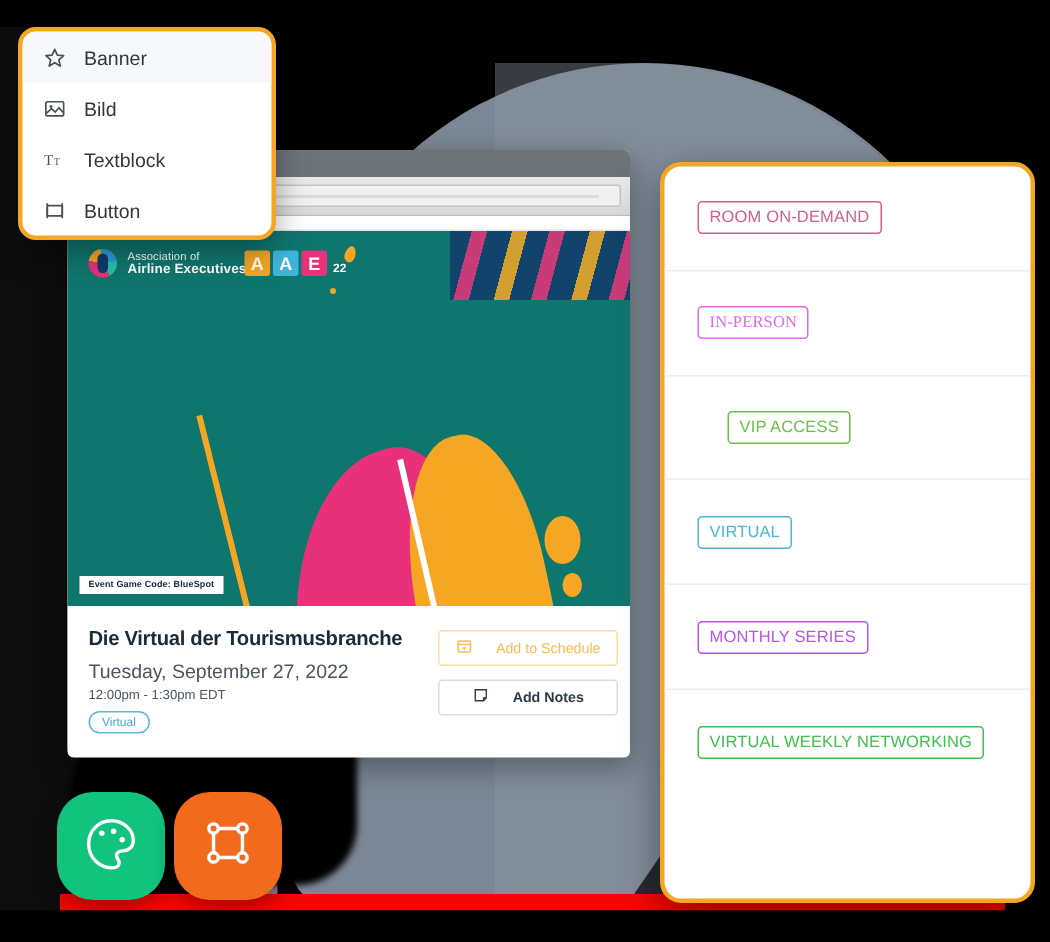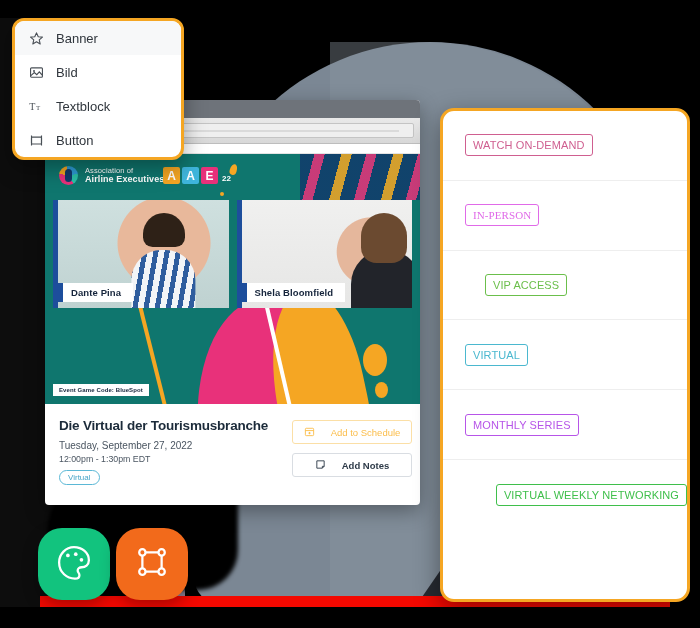--- a/index.html
+++ b/index.html
@@ -241,21 +241,21 @@
   .gamecode {
     position:absolute; left: 8px; bottom: 8px;
     background:#fff; color:#15243b;
     font-size: 6px; font-weight: 700;
     padding: 3px 6px; z-index:4; letter-spacing:.1px;
   }
 
   
   .event-body { padding: 14px 14px 10px 14px; position: relative; background:#fff;}
   .event-title { font-size: 13.5px; font-weight: 700; color:#1c2b3a; letter-spacing:-.2px; }
-  .event-date { margin-top: 7px; font-size: 10px; color:#4a5561; }
+  .event-date { margin-top: 7px; font-size: 13px; color:#4a5561; }
   .event-time { margin-top: 3px; font-size: 8.8px; color:#4a5561; }
   .pill-virtual {
     display:inline-block; margin-top: 6px;
     border:1px solid #5bb8d6; color:#4aa6c9;
     border-radius: 10px; font-size: 8px; padding: 2px 8px;
   }
   .event-actions { position:absolute; right: 8px; top: 16px; width: 120px; }
   .btn {
     display:flex; align-items:center; justify-content:center; gap:16px;
     height: 24px; border-radius: 3px; font-size: 9.5px;
@@ -294,21 +294,21 @@
     box-shadow: 0 8px 26px rgba(0,0,0,.4);
     overflow:hidden;
     z-index: 35;
   }
   .tag-row {
     height: 69.8px;
     display:flex; align-items:center;
     padding-left: 22px;
     border-bottom: 1px solid #eeeeee;
   }
-  .tag-row:last-child { border-bottom: none; justify-content: flex-end; }
+  .tag-row:last-child { border-bottom: none; }
   .tag {
     display:inline-block;
     border: 1.6px solid;
     border-radius: 3px;
     padding: 4px 7px;
     font-size: 11px;
     letter-spacing: .1px;
     white-space: nowrap;
   }
 
@@ -367,28 +367,20 @@
         <div class="dot-orange2"></div>
       </div>
 
       <div class="swoosh-pink"></div>
       <div class="swoosh-orange"></div>
       <div class="stripe-y1"></div>
       <div class="stripe-w"></div>
       <div class="blob-r1"></div>
       <div class="blob-r2"></div>
 
-      <div class="tiles">
-        <div class="tile one">
-          <div class="namecard">Dante Pina</div>
-        </div>
-        <div class="tile two">
-          <div class="namecard">Shela Bloomfield</div>
-        </div>
-      </div>
 
       <div class="gamecode">Event Game Code: BlueSpot</div>
     </div>
 
     <div class="event-body">
       <div class="event-title">Die Virtual der Tourismusbranche</div>
       <div class="event-date">Tuesday, September 27, 2022</div>
       <div class="event-time">12:00pm - 1:30pm EDT</div>
       <div class="pill-virtual">Virtual</div>
 
@@ -452,21 +444,21 @@
           <line x1="4" y1="4" x2="4" y2="20"></line>
           <line x1="20" y1="4" x2="20" y2="20"></line>
         </svg>
       </span>
       <span>Button</span>
     </div>
   </div>
 
   <div class="tagpanel">
     <div class="tag-row">
-      <span class="tag" style="color: rgb(207, 95, 144); border-color: rgb(207, 95, 144);">WATCH ON-DEMAND</span>
+      <span class="tag" style="color: rgb(207, 95, 144); border-color: rgb(207, 95, 144);">ROOM ON-DEMAND</span>
     </div>
     <div class="tag-row">
       <span class="tag" style="color: rgb(224, 106, 232); border-color: rgb(224, 106, 232); font-family: Liberation Serif, serif;">IN-PERSON</span>
     </div>
     <div class="tag-row">
       <span class="tag" style="color: rgb(107, 191, 75); border-color: rgb(107, 191, 75); margin-left: 20px;">VIP ACCESS</span>
     </div>
     <div class="tag-row">
       <span class="tag" style="color: rgb(75, 184, 207); border-color: rgb(75, 184, 207);">VIRTUAL</span>
     </div>

